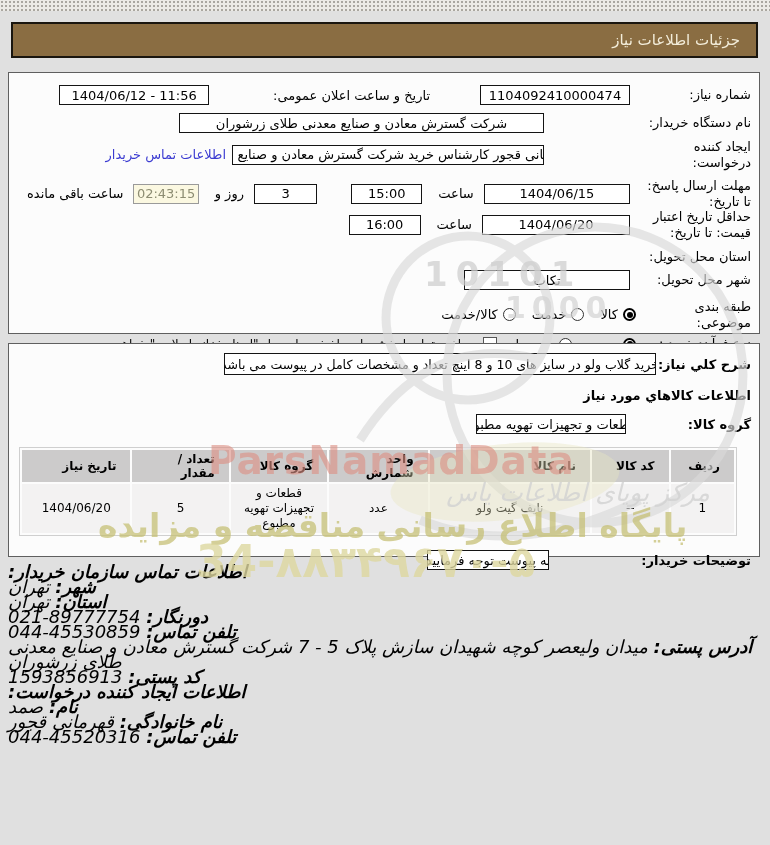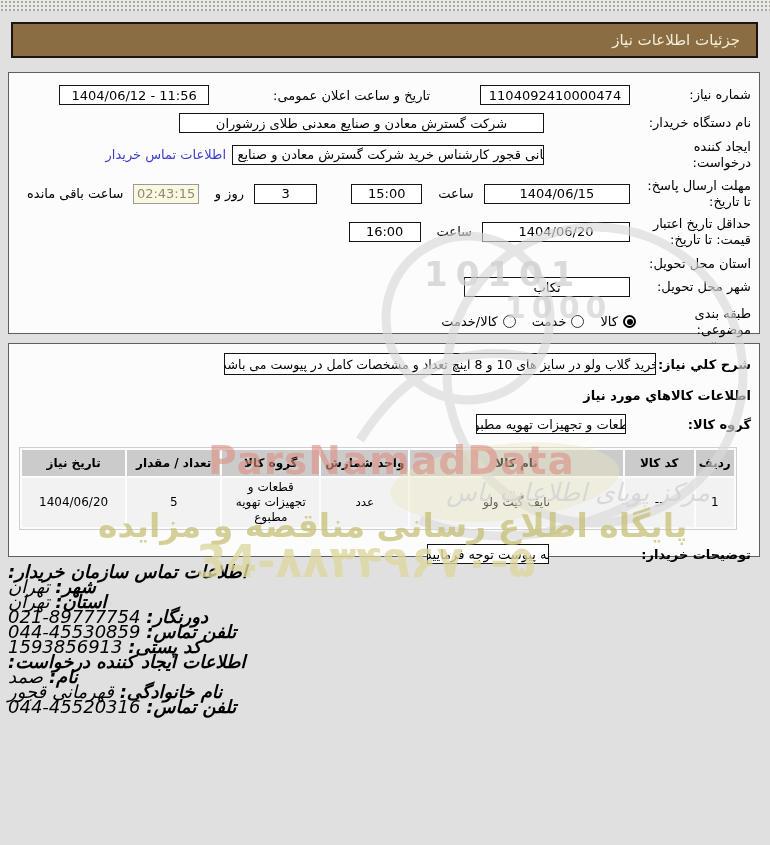--- a/index.html
+++ b/index.html
@@ -37,28 +37,28 @@
   .radio{width:13px;height:13px;border:1px solid #333;border-radius:50%;background:#fff;
          display:inline-block;position:relative;flex:none;box-sizing:border-box;}
   .radio.sel{border:2px solid #000;}
   .radio.sel::after{content:'';position:absolute;inset:1.5px;background:#000;border-radius:50%;}
   .ropt{display:flex;align-items:center;margin-left:16px;}
   .ropt span.rl{margin-right:5px;}
   .chk{width:14px;height:14px;border:1px solid #555;background:#fff;flex:none;box-sizing:border-box;margin-left:7px;}
   .small{font-size:12px;white-space:nowrap}
   
   .r1{margin-top:2px}.r2{margin-top:8px}.r3{margin-top:6px}.r4{margin-top:8px}
-  .r5{margin-top:7px}.r6{margin-top:8px}.r7{margin-top:6px}.r8{margin-top:9px}.r9{margin-top:6px}
+  .r5{}.r6{margin-top:8px}.r7{margin-top:6px}.r8{margin-top:9px}.r9{margin-top:6px}
   
   .heading{font-weight:bold;margin-top:13px;}
   .grow{margin-top:11px}
   .nrow{margin-top:14px}
   table.items{border-collapse:separate;border-spacing:2px;margin:13px 14px 0;width:718px;
               border:1px solid #cfcfcf;}
-  table.items th{background:#cccbcb;font-weight:bold;font-size:12px;height:22px;padding:2px 0;text-align:center;}
+  table.items th{background:#cccbcb;font-weight:bold;font-size:12px;height:22px;padding:2px 14px;text-align:right;}
   table.items td{background:#f3f2f2;font-size:12px;text-align:center;height:32px;padding:2px 4px;line-height:1.25;}
   .c-radif{width:38px}.c-code{width:68px}.c-name{width:210px}.c-unit{width:86px}
   .c-group{width:96px}.c-qty{width:92px}.c-date{width:102px}
   
   .contact{position:absolute;top:564px;right:14px;left:8px;text-align:left;font-size:18px;font-style:italic;}
   .cline{line-height:15px;}
   .chead{font-weight:bold;line-height:15px;}
   
   .wm{position:absolute;inset:0;z-index:5;pointer-events:none;}
   .wm-digits1{position:absolute;top:254px;left:424px;font-size:34px;font-weight:bold;color:#cfcfcf;
@@ -220,20 +220,24 @@
     </div>
     <div class="cline">
       <b>دورنگار:</b>
       <span>89777754-021</span>
     </div>
     <div class="cline">
       <b>تلفن تماس:</b>
       <span>45530859-044</span>
     </div>
     <div class="cline">
+      <b>آدرس پستی:</b>
+      <span>میدان ولیعصر کوچه شهیدان سازش پلاک 5 - 7 شرکت گسترش معادن و صنایع معدنی طلای زرشوران</span>
+    </div>
+    <div class="cline">
       <b>کد پستی:</b>
       <span>1593856913</span>
     </div>
     <div class="chead">اطلاعات ایجاد کننده درخواست:</div>
     <div class="cline">
       <b>نام:</b>
       <span>صمد</span>
     </div>
     <div class="cline">
       <b>نام خانوادگی:</b>

